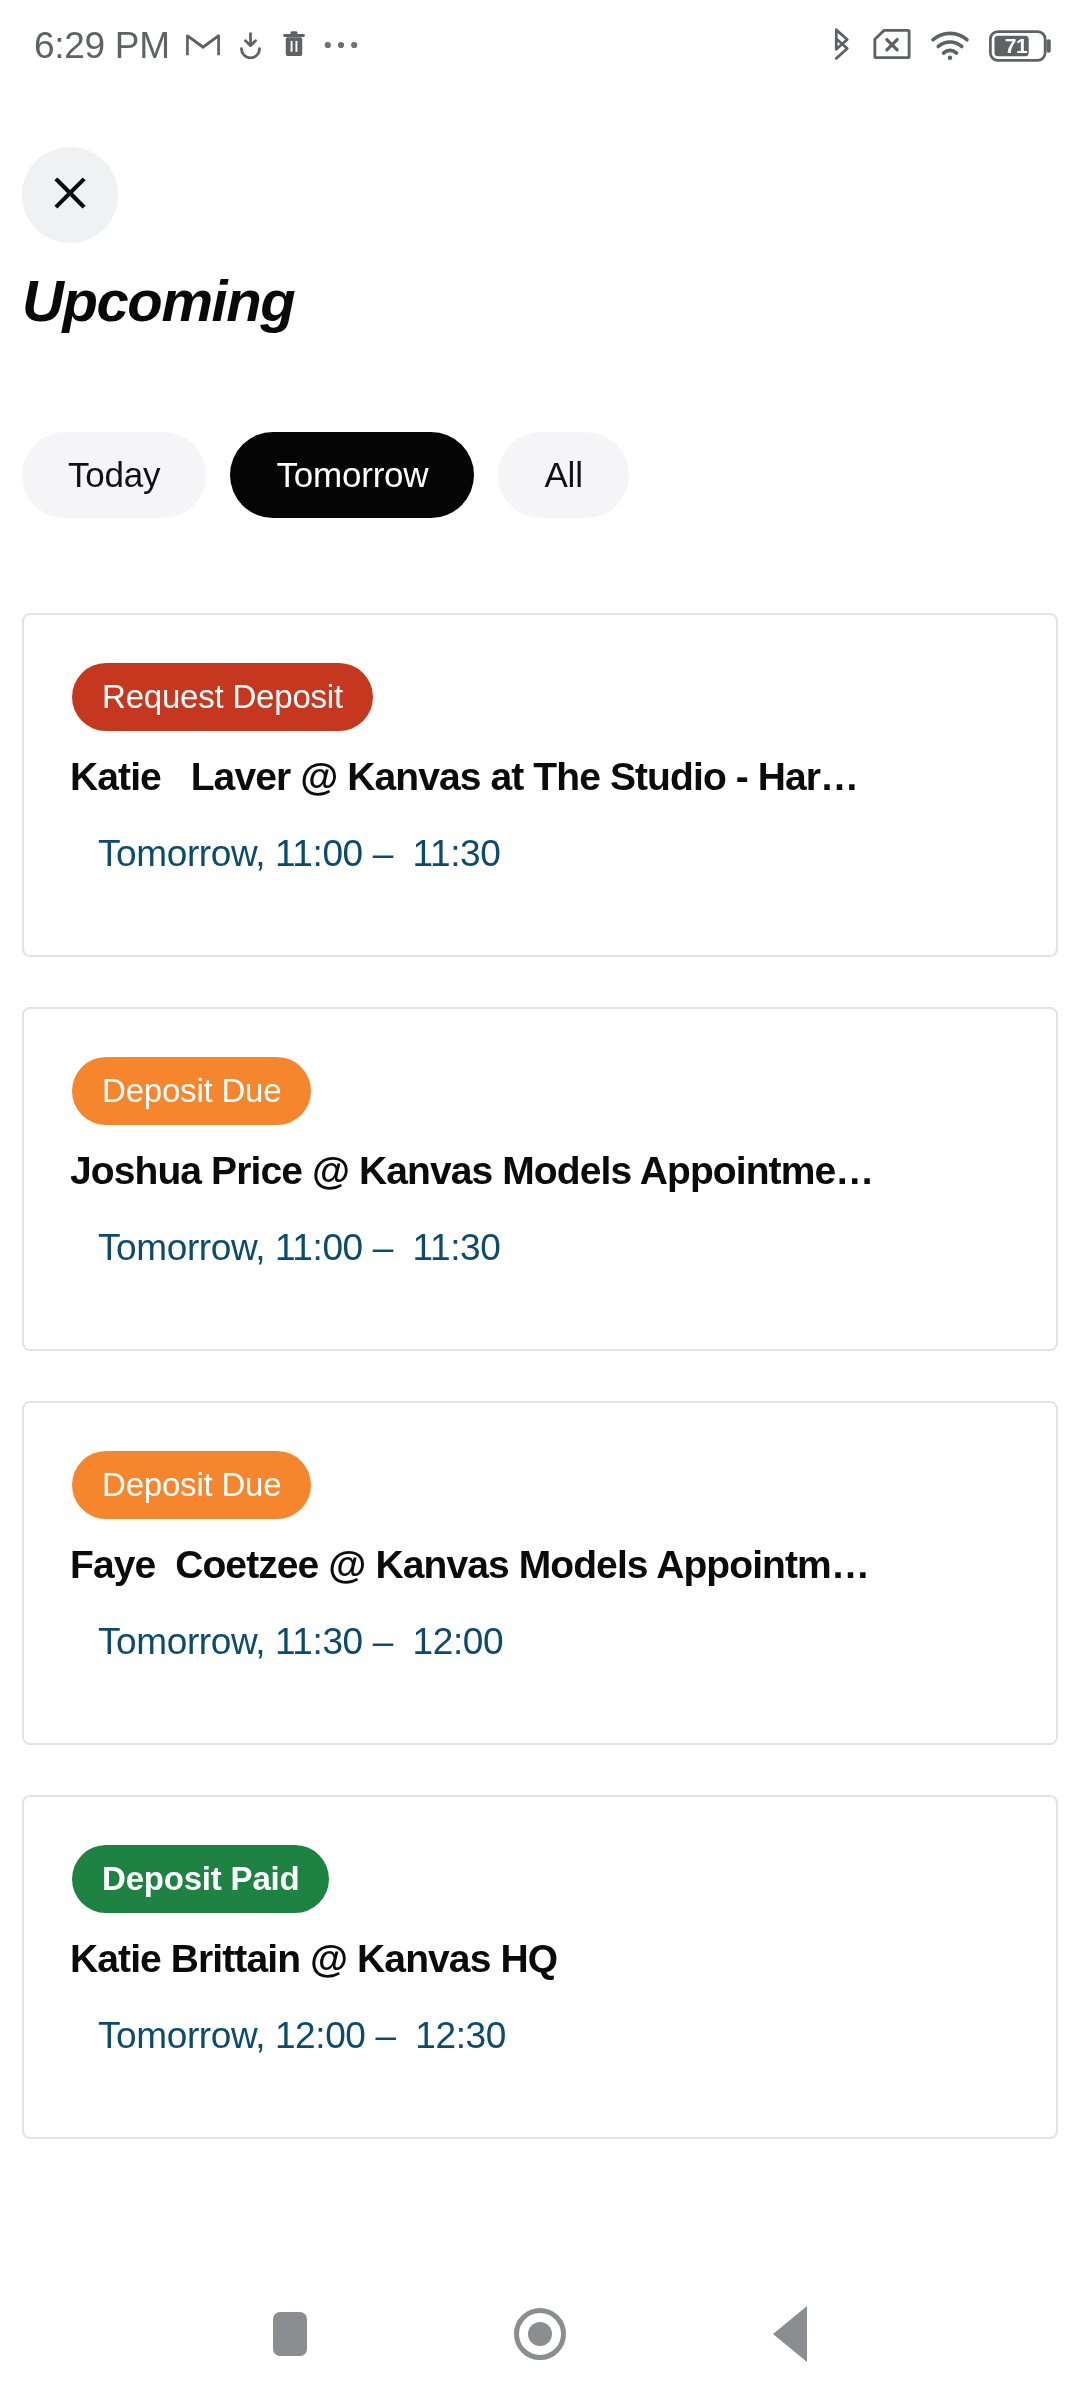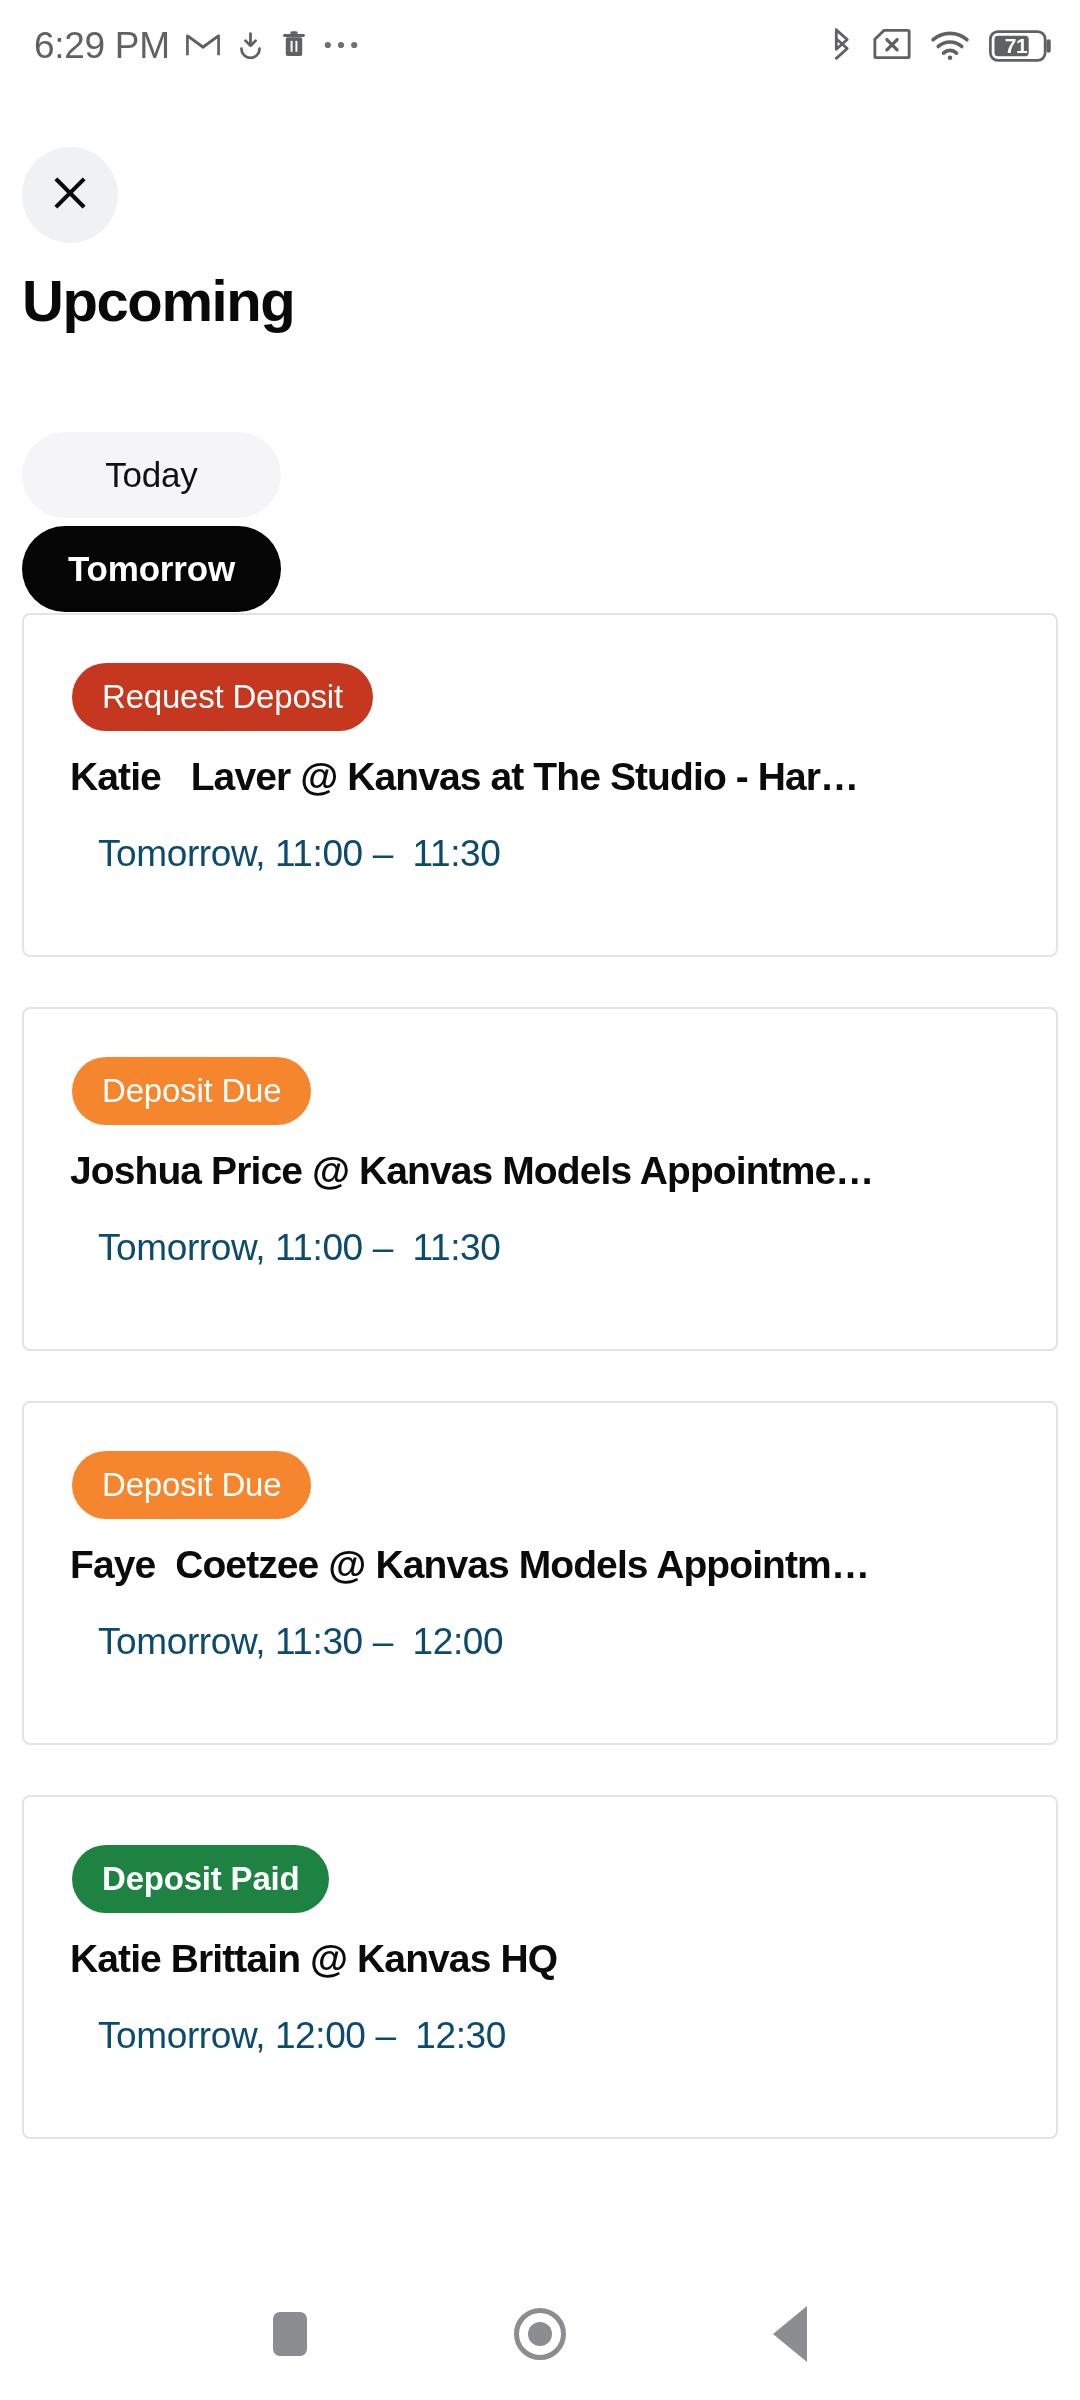--- a/index.html
+++ b/index.html
@@ -71,47 +71,46 @@
 
   
   .page-title {
     position:absolute;
     top:272px; left:22px;
     font-size:58px;
     font-weight:700;
     color:#090909;
     letter-spacing:-1.4px;
     line-height:1;
+    font-style:italic;
   }
 
   
   .filters {
     position:absolute;
     top:432px; left:22px;
     display:flex;
-    gap:8px;
-    flex-direction:column;
+    gap:24px;
   }
   .pill {
     height:86px;
     border-radius:43px;
     display:flex;
     align-items:center;
     justify-content:center;
     font-size:35px;
     color:#111111;
     background:#f5f5f8;
     padding:0 46px;
     cursor:pointer;
     letter-spacing:-0.2px;
   }
   .pill.active {
     background:#050505;
     color:#ffffff;
-    font-weight:bold;
   }
 
   
   .card-list {
     position:absolute;
     top:613px; left:22px;
     width:1036px;
     height:1654px;
     overflow:hidden;
   }

